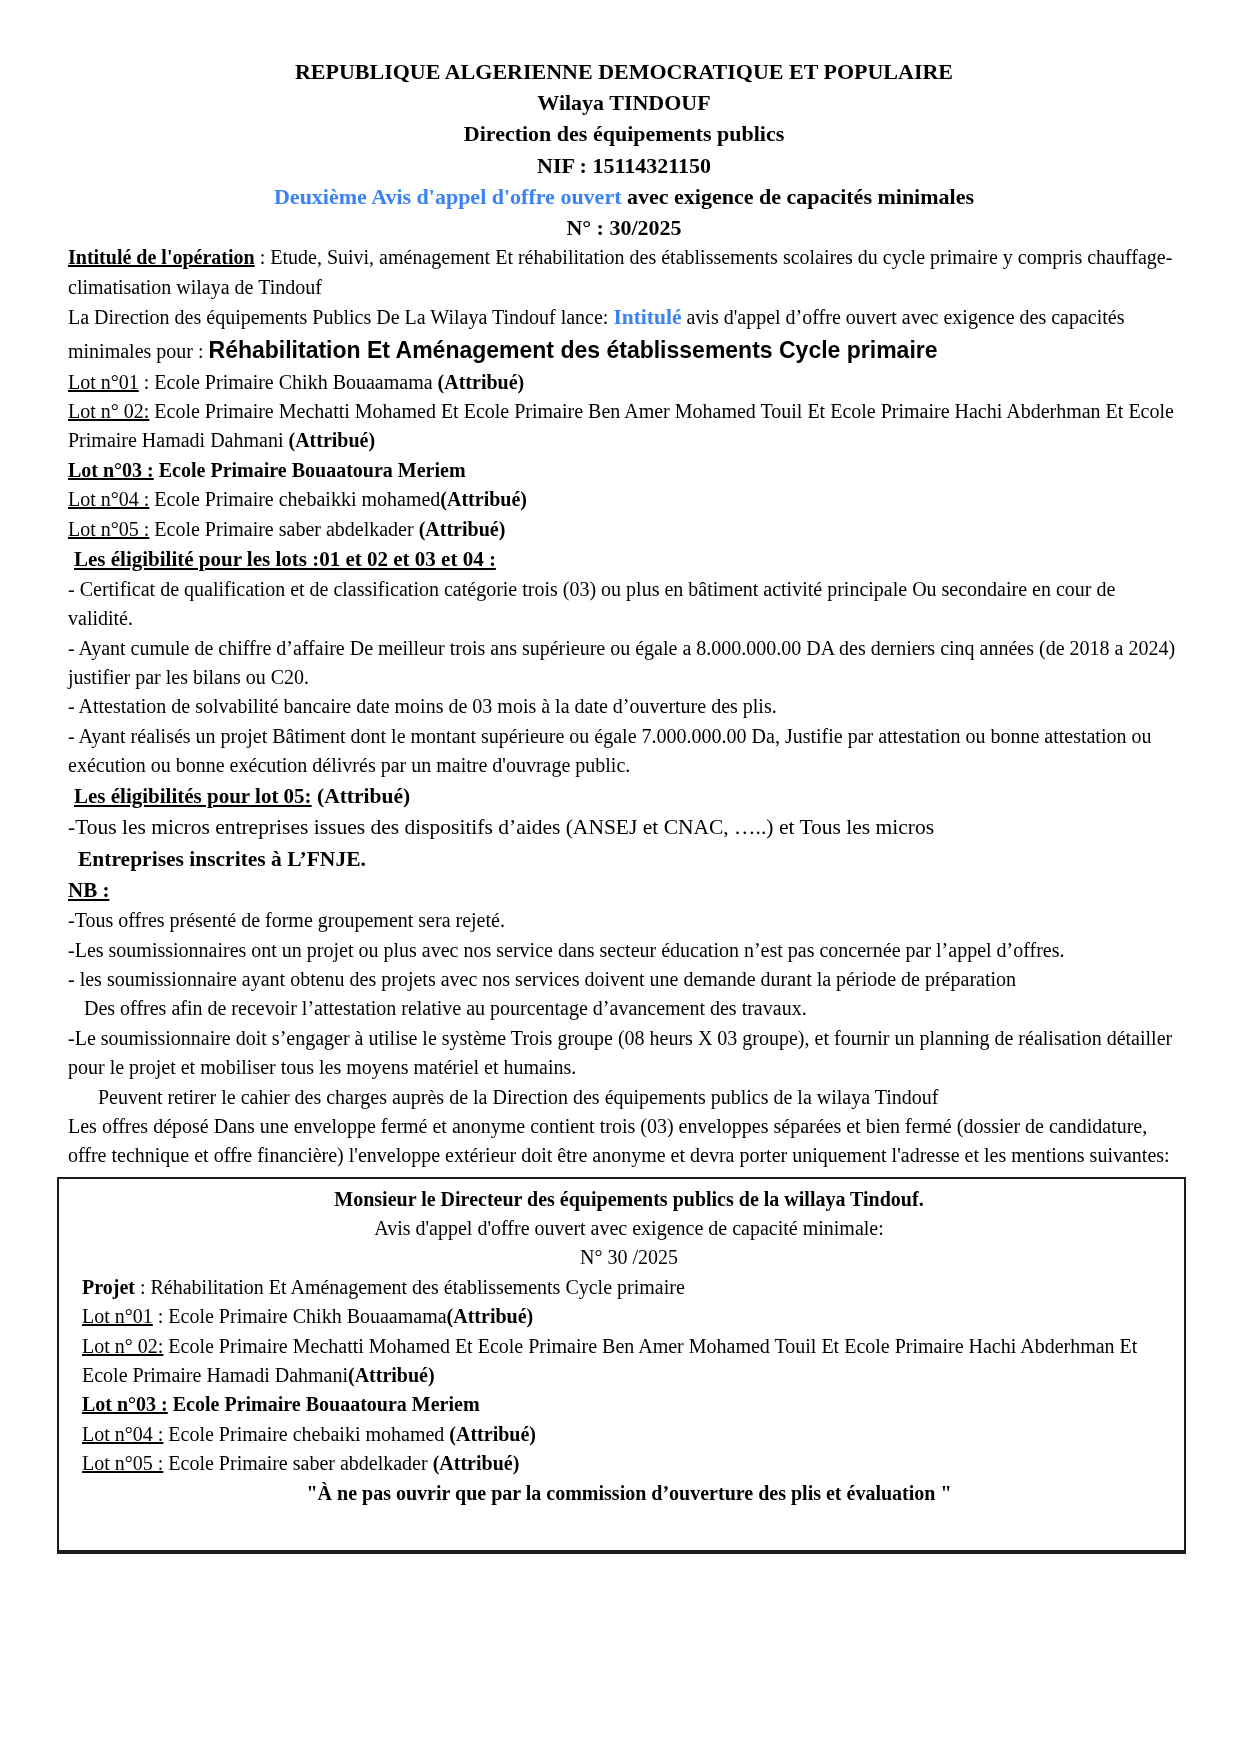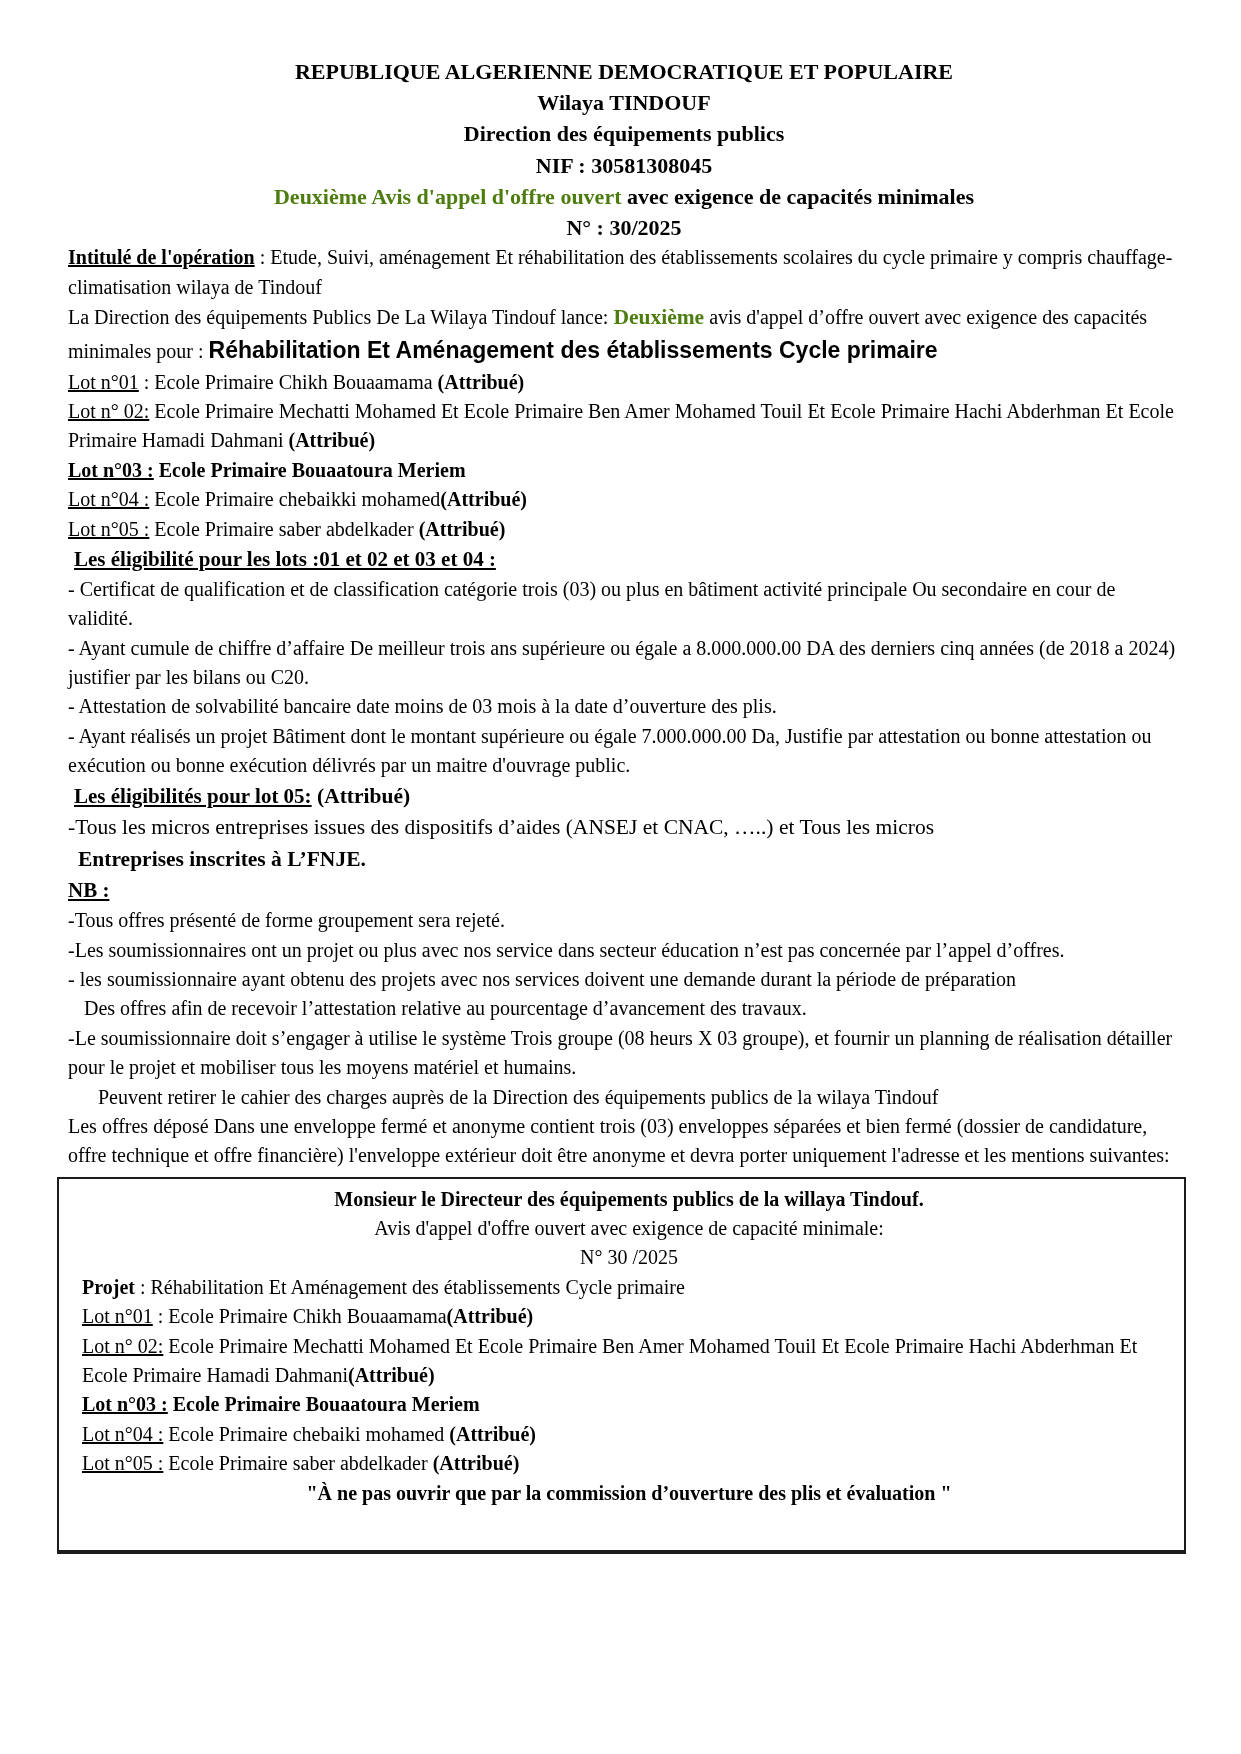--- a/index.html
+++ b/index.html
@@ -9,21 +9,21 @@
     background:#ffffff;
     font-family:"Liberation Serif",serif;
     font-size:20px;line-height:1.47;color:#000;
     box-sizing:border-box;
     padding:56px 61px 0 68px;
     overflow:hidden;
   }
   p{margin:0;}
   .b{font-weight:bold;}
   .u{text-decoration:underline;}
-  .red{color:#4d7c0f;}
+  .red{color:#3b82f6;}
   .hc{text-align:center;font-weight:bold;font-size:22px;line-height:1.42;}
   .sans{font-family:"Liberation Sans",sans-serif;font-weight:bold;font-size:23px;}
   .shead{font-weight:bold;font-size:21px;text-decoration:underline;margin-top:24px;}
   .big{font-size:21.5px;}
   .indent1{padding-left:6px;}
   .indent3{padding-left:30px;}
   .obs-head{margin-top:62px;padding-left:6px;}
   .envbox{
     margin-top:6px;
     margin-left:-11px;margin-right:-6px;
@@ -35,30 +35,30 @@
 </style>
 </head>
 <body>
 
 <div class="page">
 
   <header>
     <p class="hc">REPUBLIQUE ALGERIENNE DEMOCRATIQUE ET POPULAIRE</p>
     <p class="hc">Wilaya TINDOUF</p>
     <p class="hc">Direction des équipements publics</p>
-    <p class="hc">NIF : 30581308045</p>
+    <p class="hc">NIF : 15114321150</p>
     <p class="hc"><span class="red">Deuxième Avis d'appel d'offre ouvert</span><span> avec exigence de capacités minimales</span></p>
     <p class="hc">N° : 30/2025</p>
   </header>
 
   <main>
 
     <p><span class="b u">Intitulé de l'opération</span><span> : Etude, Suivi, aménagement Et réhabilitation des établissements scolaires du cycle primaire y compris chauffage- climatisation wilaya de Tindouf</span></p>
 
-    <p><span>La Direction des équipements Publics De La Wilaya  Tindouf  lance: </span><span class="red b big">Deuxième</span><span> avis d'appel d’offre ouvert avec exigence des capacités minimales pour : </span><span class="sans">Réhabilitation  Et Aménagement des établissements Cycle primaire</span></p>
+    <p><span>La Direction des équipements Publics De La Wilaya  Tindouf  lance: </span><span class="red b big">Intitulé</span><span> avis d'appel d’offre ouvert avec exigence des capacités minimales pour : </span><span class="sans">Réhabilitation  Et Aménagement des établissements Cycle primaire</span></p>
 
     <p><span class="u">Lot n°01</span><span> : Ecole Primaire Chikh Bouaamama </span><span class="b">(Attribué)</span></p>
     <p><span class="u">Lot n° 02:</span><span> Ecole Primaire Mechatti Mohamed Et Ecole Primaire Ben Amer Mohamed Touil Et Ecole Primaire Hachi Abderhman Et Ecole Primaire Hamadi Dahmani </span><span class="b">(Attribué)</span></p>
     <p><span class="b u">Lot n°03 :</span><span class="b"> Ecole Primaire Bouaatoura Meriem</span></p>
     <p><span class="u">Lot n°04 :</span><span> Ecole Primaire chebaikki mohamed</span><span class="b">(Attribué)</span></p>
     <p><span class="u">Lot n°05 :</span><span> Ecole Primaire saber abdelkader </span><span class="b">(Attribué)</span></p>
 
     <p class="indent1"><span class="shead">Les éligibilité pour les lots :01 et 02 et 03 et 04 :</span></p>
     <p>- Certificat de qualification et de classification catégorie trois (03) ou plus en bâtiment activité principale Ou secondaire en cour de validité.</p>
     <p> - Ayant  cumule de chiffre d’affaire De meilleur  trois ans  supérieure ou égale a 8.000.000.00 DA des derniers cinq années (de 2018  a 2024) justifier par les bilans ou C20.</p>

